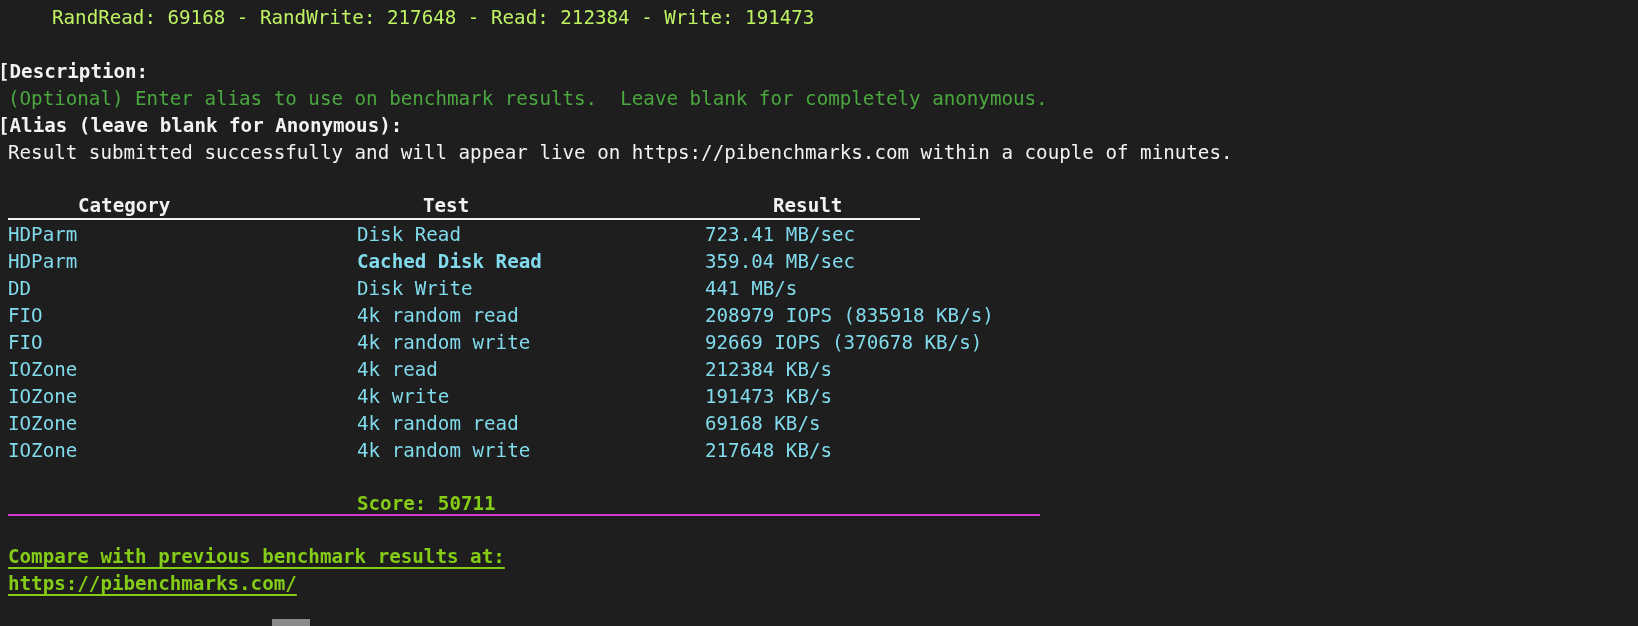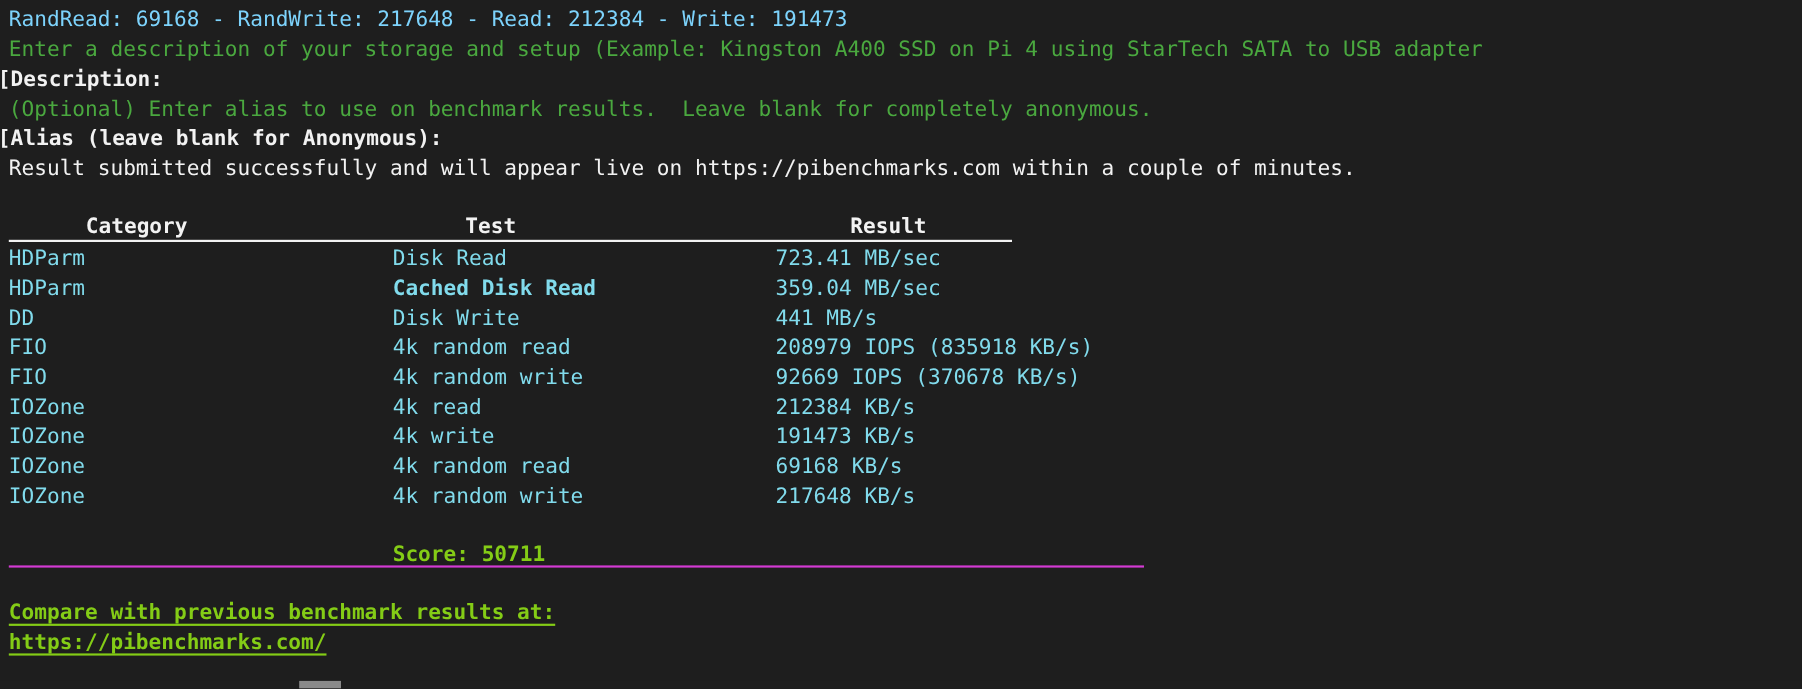--- a/index.html
+++ b/index.html
@@ -27,21 +27,21 @@
     position: absolute;
     left: 8px;
     white-space: pre;
     font-size: 19.2px;
     line-height: 26.6px;
     letter-spacing: 0px;
     font-family: "DejaVu Sans Mono", "Liberation Mono", monospace;
     -webkit-font-smoothing: none;
   }
 
-  .c-olive   { color: #7dd3fc; }
+  .c-olive   { color: #bef264; margin-left: 44px; }
   .c-green   { color: #4aa83f; }
   .c-white   { color: #f2f2f2; }
   .c-cyan    { color: #81dbec; }
   .c-magenta { color: #84cc16; }
 
   .bold { font-weight: bold; }
 
   
   .clipped-top {
     top: -21px;
@@ -101,21 +101,20 @@
 <body>
 
 <div id="terminal">
 
   <div id="left-edge"></div>
 
   <div class="line c-olive clipped-top">4k read: 212384 - 4k write: 191473</div>
 
   <div class="line c-olive" style="top: 5px;">RandRead: 69168 - RandWrite: 217648 - Read: 212384 - Write: 191473</div>
 
-  <div class="line c-green" style="top: 32px;">Enter a description of your storage and setup (Example: Kingston A400 SSD on Pi 4 using StarTech SATA to USB adapter</div>
 
   <div class="line c-white bold" style="top: 59px; left: -2px;">[Description:</div>
 
   <div class="line c-green" style="top: 86px;">(Optional) Enter alias to use on benchmark results.  Leave blank for completely anonymous.</div>
 
   <div class="line c-white bold" style="top: 113px; left: -2px;">[Alias (leave blank for Anonymous):</div>
 
   <div class="line c-white" style="top: 140px;">Result submitted successfully and will appear live on https://pibenchmarks.com within a couple of minutes.</div>
 
   <div class="line c-white bold" style="top: 193px; left: 78px;">Category</div>

